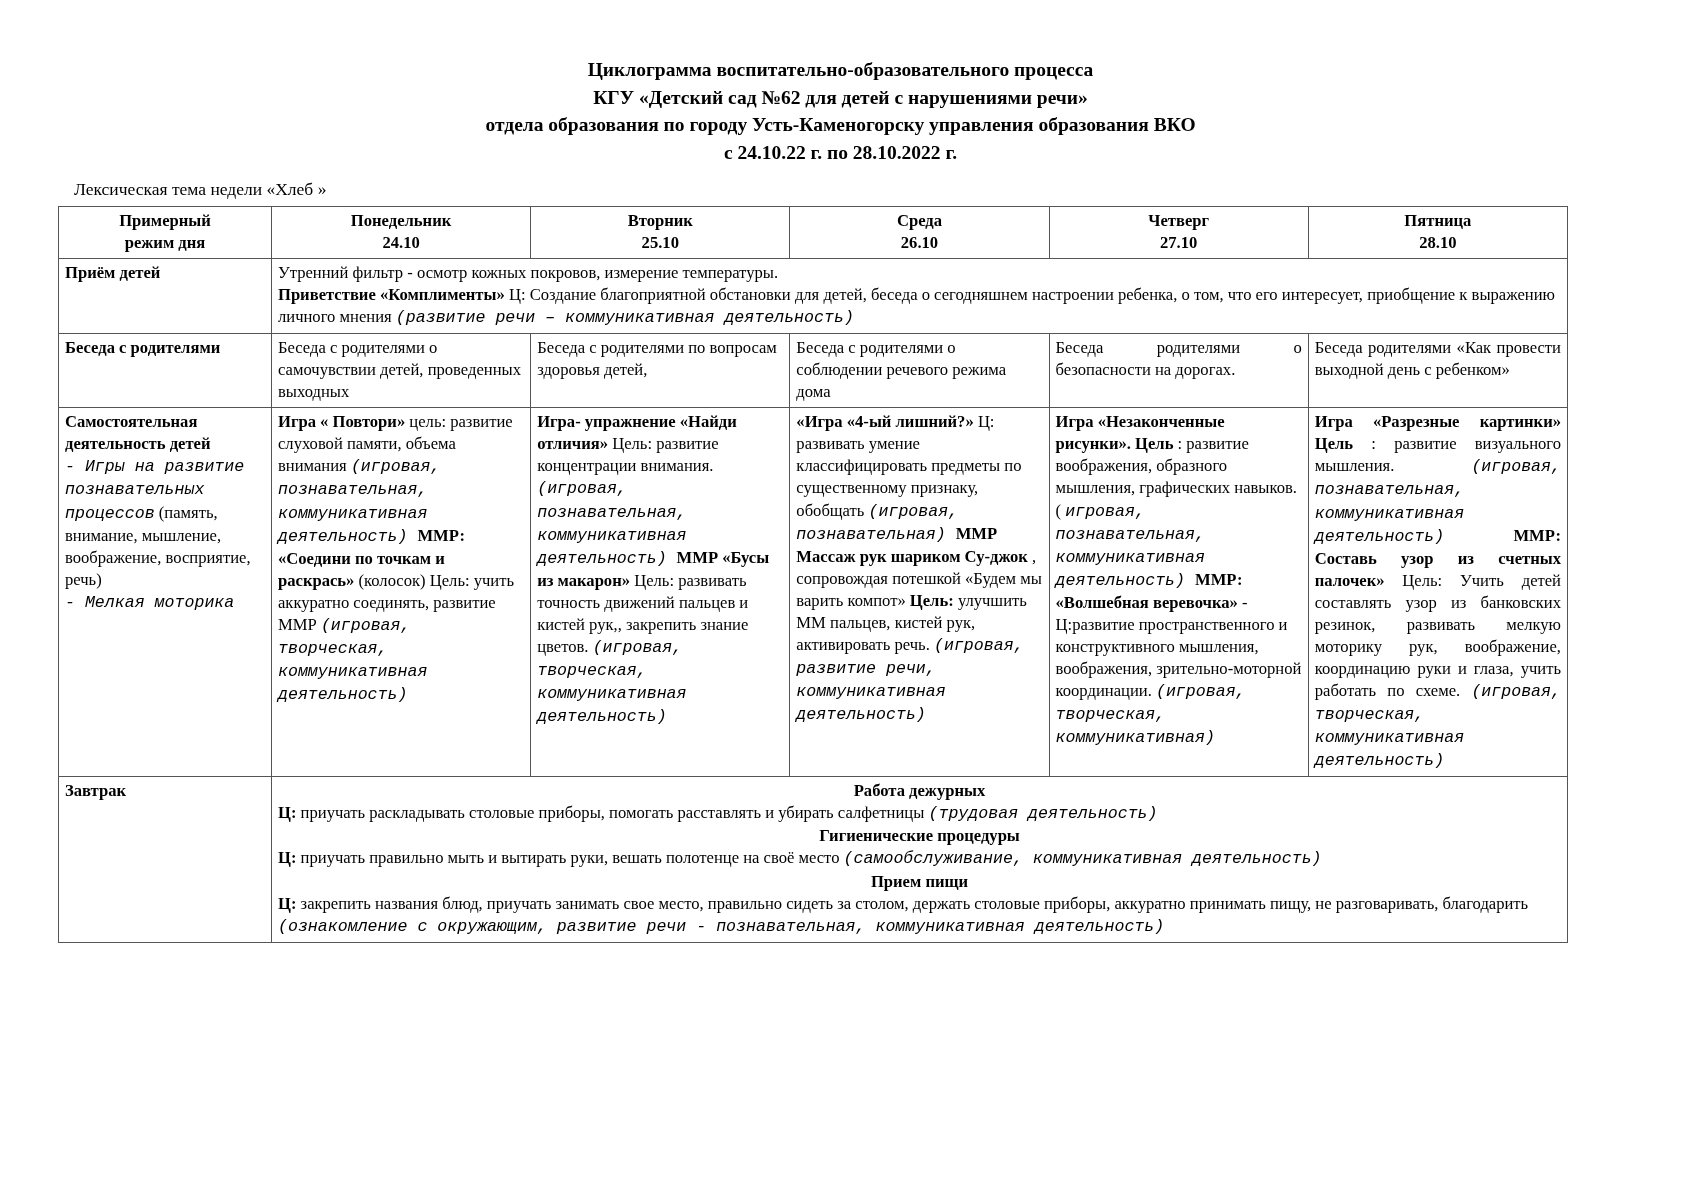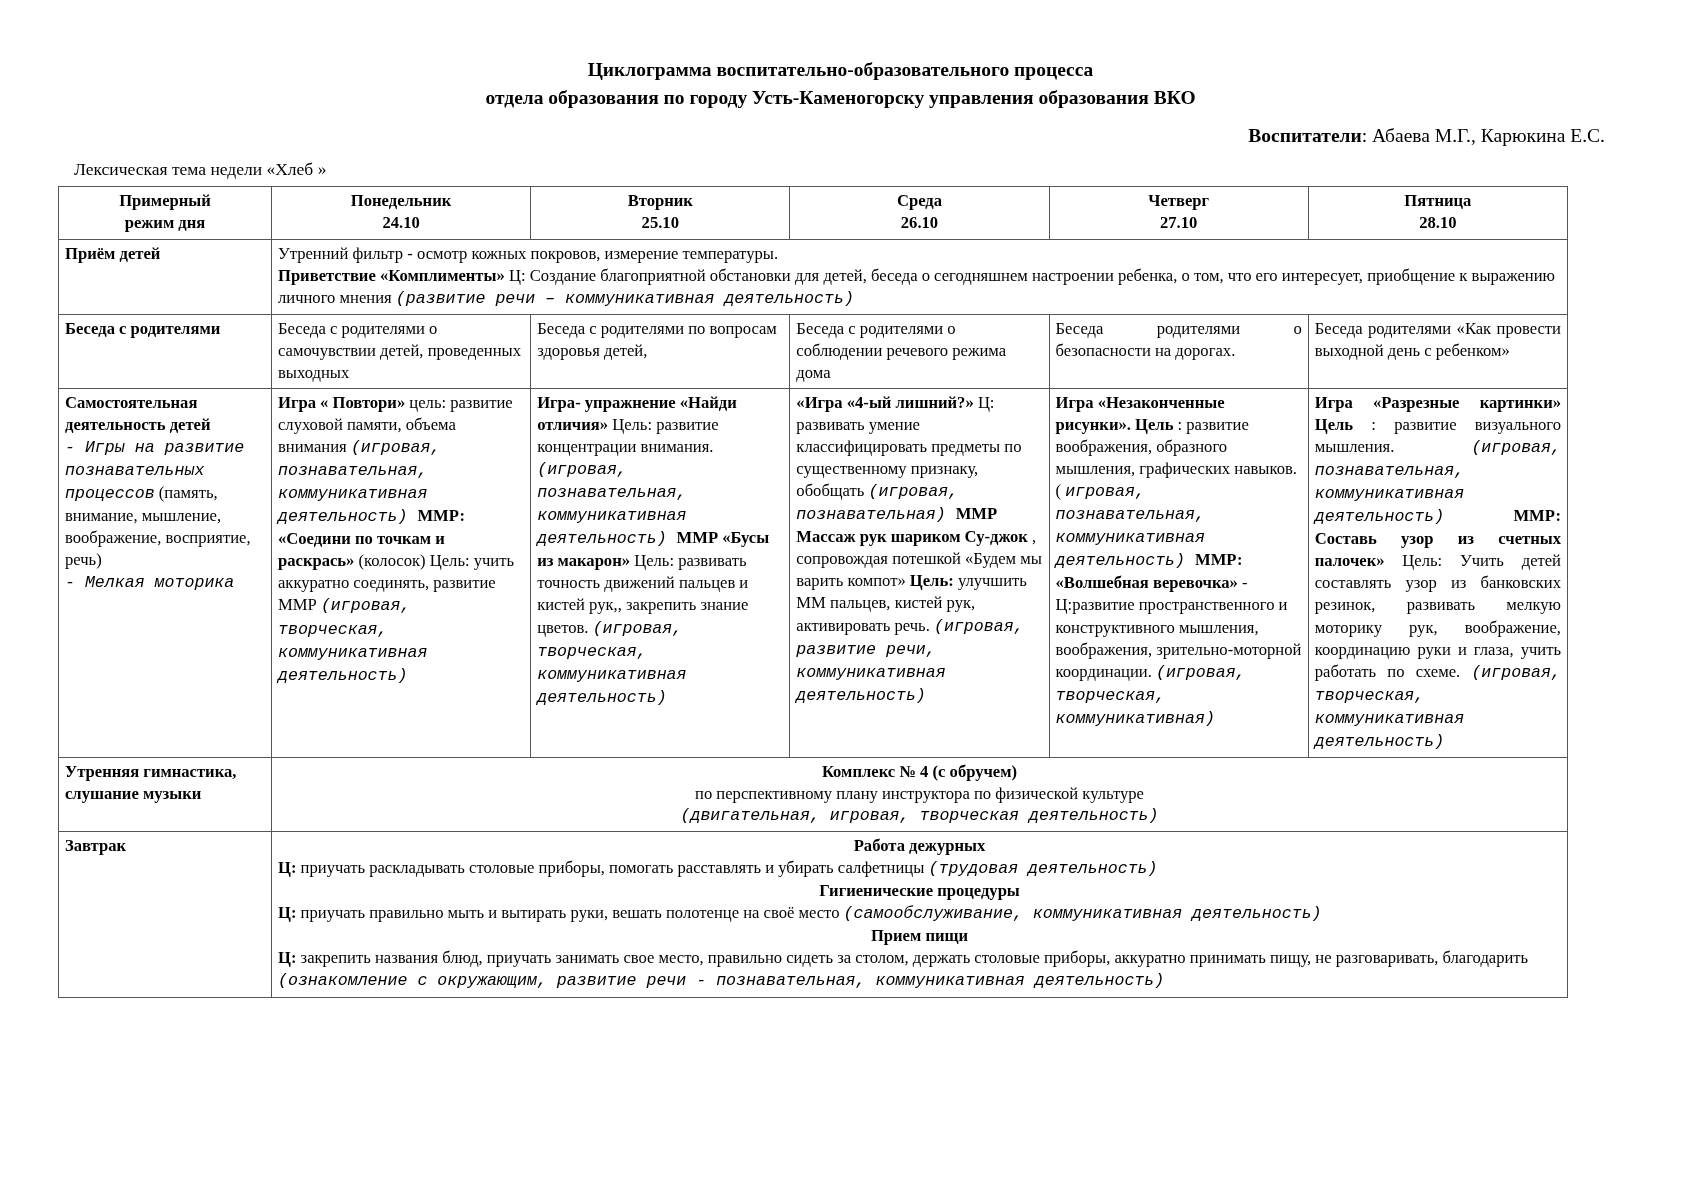--- a/index.html
+++ b/index.html
@@ -65,24 +65,25 @@
   .just{text-align:justify;}
   p{margin:0;}
 </style>
 </head>
 <body>
 
 <div class="page">
 
   <div class="header">
     <div>Циклограмма воспитательно-образовательного процесса</div>
+    <div>КГУ «Детский сад №62 для детей с нарушениями речи»</div>
     <div>отдела образования по городу Усть-Каменогорску управления образования ВКО</div>
+    <div>с 24.10.22 г. по 28.10.2022 г.</div>
   </div>
 
-  <div class="teachers"><b>Воспитатели</b><span>: Абаева М.Г., Карюкина Е.С.</span></div>
 
   <div class="lexical">Лексическая тема недели  «Хлеб »</div>
 
   <table class="cyclo">
     <colgroup>
       <col class="col-a">
         <col class="col-d">
         <col class="col-d">
         <col class="col-d">
         <col class="col-d">
@@ -140,28 +141,20 @@
           <span class="i">- Игры на развитие познавательных процессов</span><span> (память, внимание, мышление, воображение, восприятие, речь)</span><br>
           <span class="i">- Мелкая моторика</span>
         </td>
         <td><span class="b">Игра « Повтори» </span><span>цель: развитие слуховой памяти, объема внимания </span><span class="i">(игровая, познавательная, коммуникативная деятельность) </span><span class="b">ММР:  «Соедини  по точкам и раскрась» </span><span>(колосок) </span><span>Цель: учить аккуратно соединять, развитие ММР </span><span class="i">(игровая, творческая, коммуникативная деятельность) </span></td>
         <td><span class="b">Игра- упражнение «Найди отличия» </span><span>Цель: развитие концентрации внимания. </span><span class="i"> (игровая, познавательная, коммуникативная деятельность) </span><span class="b">ММР «Бусы из макарон» </span><span>Цель: развивать точность движений пальцев и кистей рук,, закрепить знание цветов. </span><span class="i">(игровая, творческая, коммуникативная деятельность) </span></td>
         <td><span class="b">«Игра «4-ый лишний?» </span><span>Ц: развивать умение классифицировать предметы по существенному признаку, обобщать </span><span class="i"> (игровая, познавательная) </span><span class="b">ММР Массаж рук шариком Су-джок </span><span>, сопровождая потешкой «Будем мы варить компот» </span><span class="b">Цель: </span><span> улучшить ММ пальцев, кистей рук, активировать речь. </span><span class="i">(игровая, развитие речи, коммуникативная деятельность) </span></td>
         <td><span class="b">Игра «Незаконченные рисунки». Цель </span><span>: развитие воображения, образного мышления, графических навыков.  ( </span><span class="i">игровая, познавательная, коммуникативная деятельность) </span><span class="b">ММР: «Волшебная веревочка» </span><span> - Ц:развитие пространственного и конструктивного мышления, воображения, зрительно-моторной координации. </span><span class="i">(игровая, творческая, коммуникативная) </span></td>
         <td class="just"><span class="b">Игра «Разрезные картинки» Цель </span><span>: развитие визуального мышления. </span><span class="i"> (игровая,  познавательная, коммуникативная деятельность) </span><span class="b">ММР: Составь узор из счетных палочек» </span><span>Цель: Учить детей составлять узор из банковских резинок, развивать мелкую моторику рук, воображение, координацию руки и глаза, учить работать по схеме. </span><span class="i"> (игровая,  творческая, коммуникативная деятельность) </span></td>
       </tr>
 
-      <tr>
-        <td class="rowlabel">Утренняя гимнастика, слушание музыки</td>
-        <td colspan="5" class="center">
-          <p class="b">Комплекс № 4 (с обручем)</p>
-          <p>по перспективному плану инструктора по физической культуре</p>
-          <p class="i">(двигательная, игровая, творческая деятельность)</p>
-        </td>
-      </tr>
 
       <tr>
         <td class="rowlabel">Завтрак</td>
         <td colspan="5">
           <p class="b center">Работа дежурных</p>
           <p><span class="b">Ц:</span><span> приучать раскладывать столовые приборы, помогать расставлять и убирать салфетницы </span><span class="i">(трудовая деятельность)</span></p>
           <p class="b center">Гигиенические процедуры</p>
           <p><span class="b">Ц:</span><span> приучать правильно мыть и вытирать руки, вешать полотенце на своё место </span><span class="i">(самообслуживание, коммуникативная деятельность)</span></p>
           <p class="b center">Прием пищи</p>
           <p><span class="b">Ц:</span><span> закрепить названия блюд, приучать занимать свое место, правильно сидеть за столом, держать столовые приборы, аккуратно принимать пищу, не разговаривать, благодарить </span><span class="i">(ознакомление с окружающим, развитие речи - познавательная, коммуникативная деятельность)</span></p>

